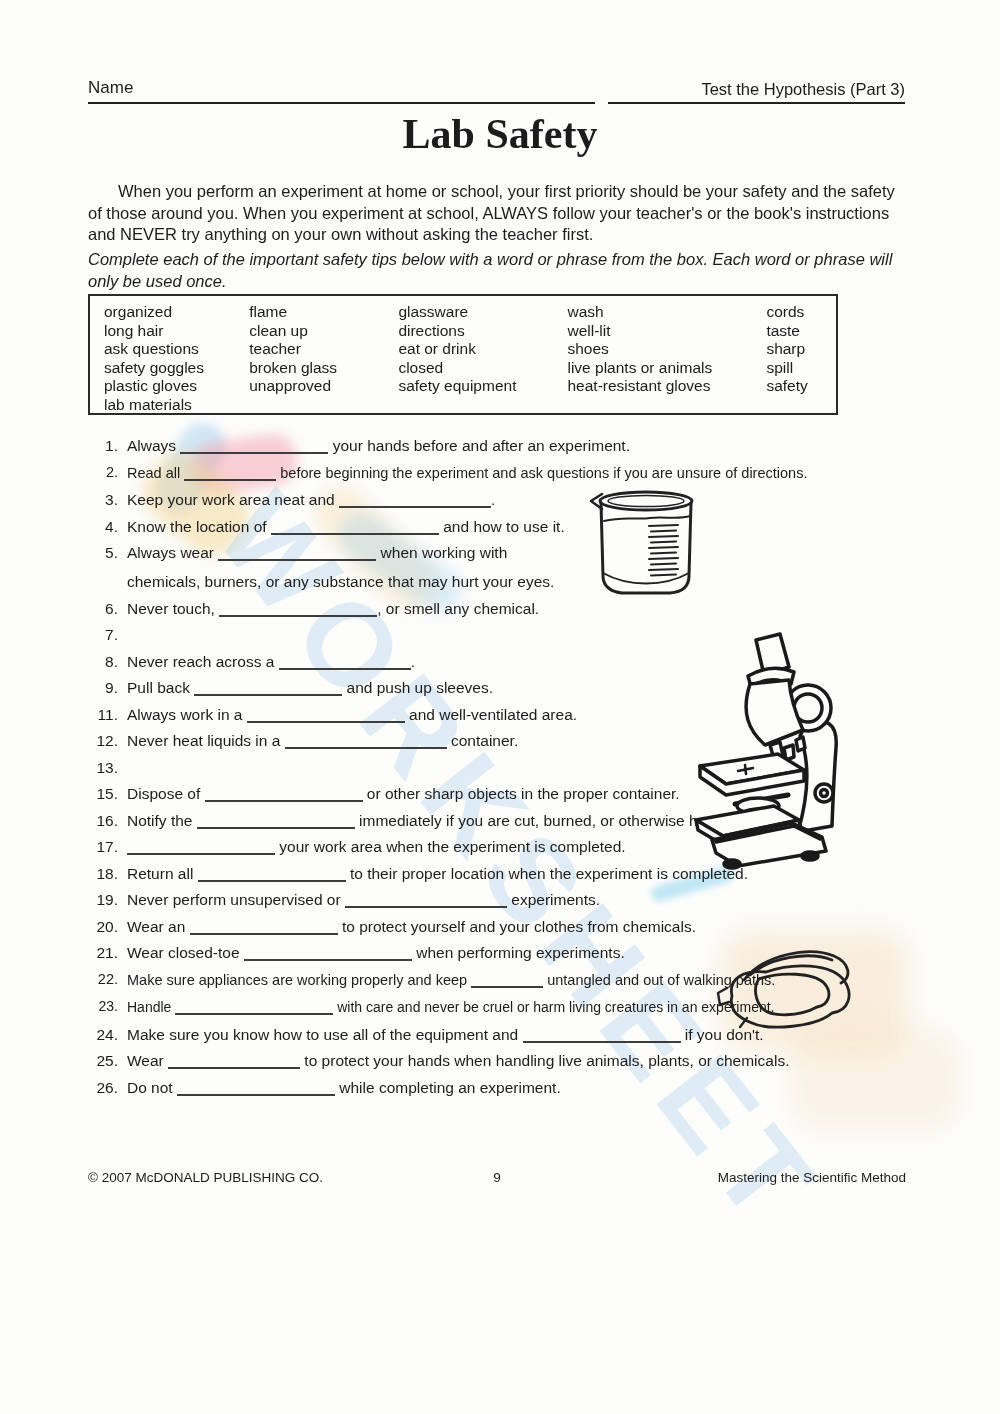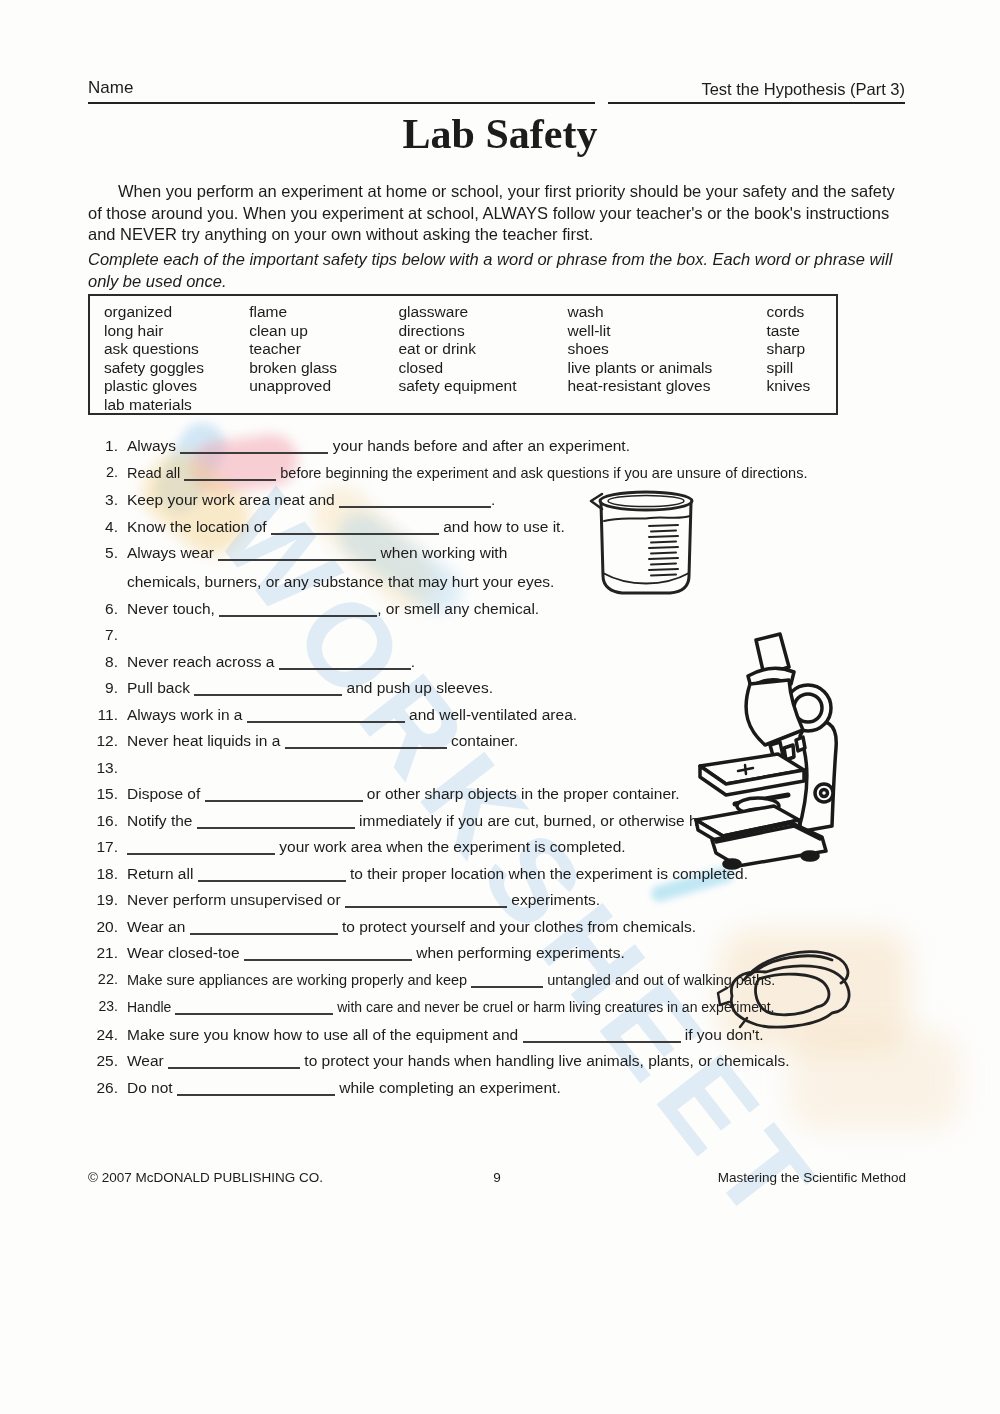--- a/index.html
+++ b/index.html
@@ -103,21 +103,21 @@
           <div class="word">well-lit</div>
           <div class="word">shoes</div>
           <div class="word">live plants or animals</div>
           <div class="word">heat-resistant gloves</div>
         </div>
         <div class="wcol wcol4">
           <div class="word">cords</div>
           <div class="word">taste</div>
           <div class="word">sharp</div>
           <div class="word">spill</div>
-          <div class="word">knives</div>
+          <div class="word">safety</div>
         </div>
       </div>
 
     <div class="items">
         <div class="item">
           <span class="num">1.</span>
           <span class="body">Always <span class="blank" style="width: 148px;"></span> your hands before and after an experiment.</span>
         </div>
         <div class="item" style="font-size: 14.5px;">
           <span class="num">2.</span>

